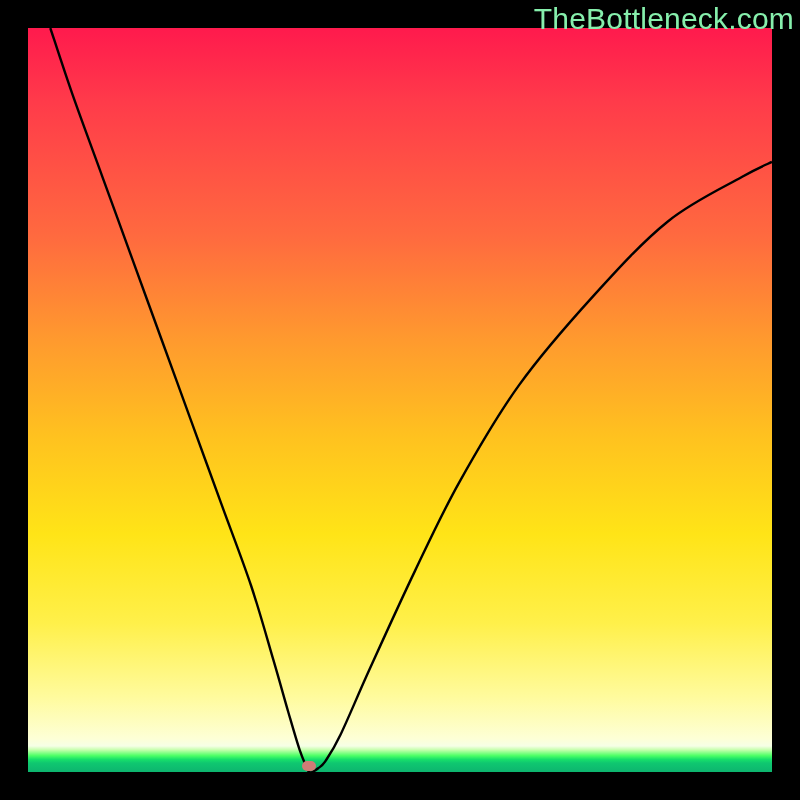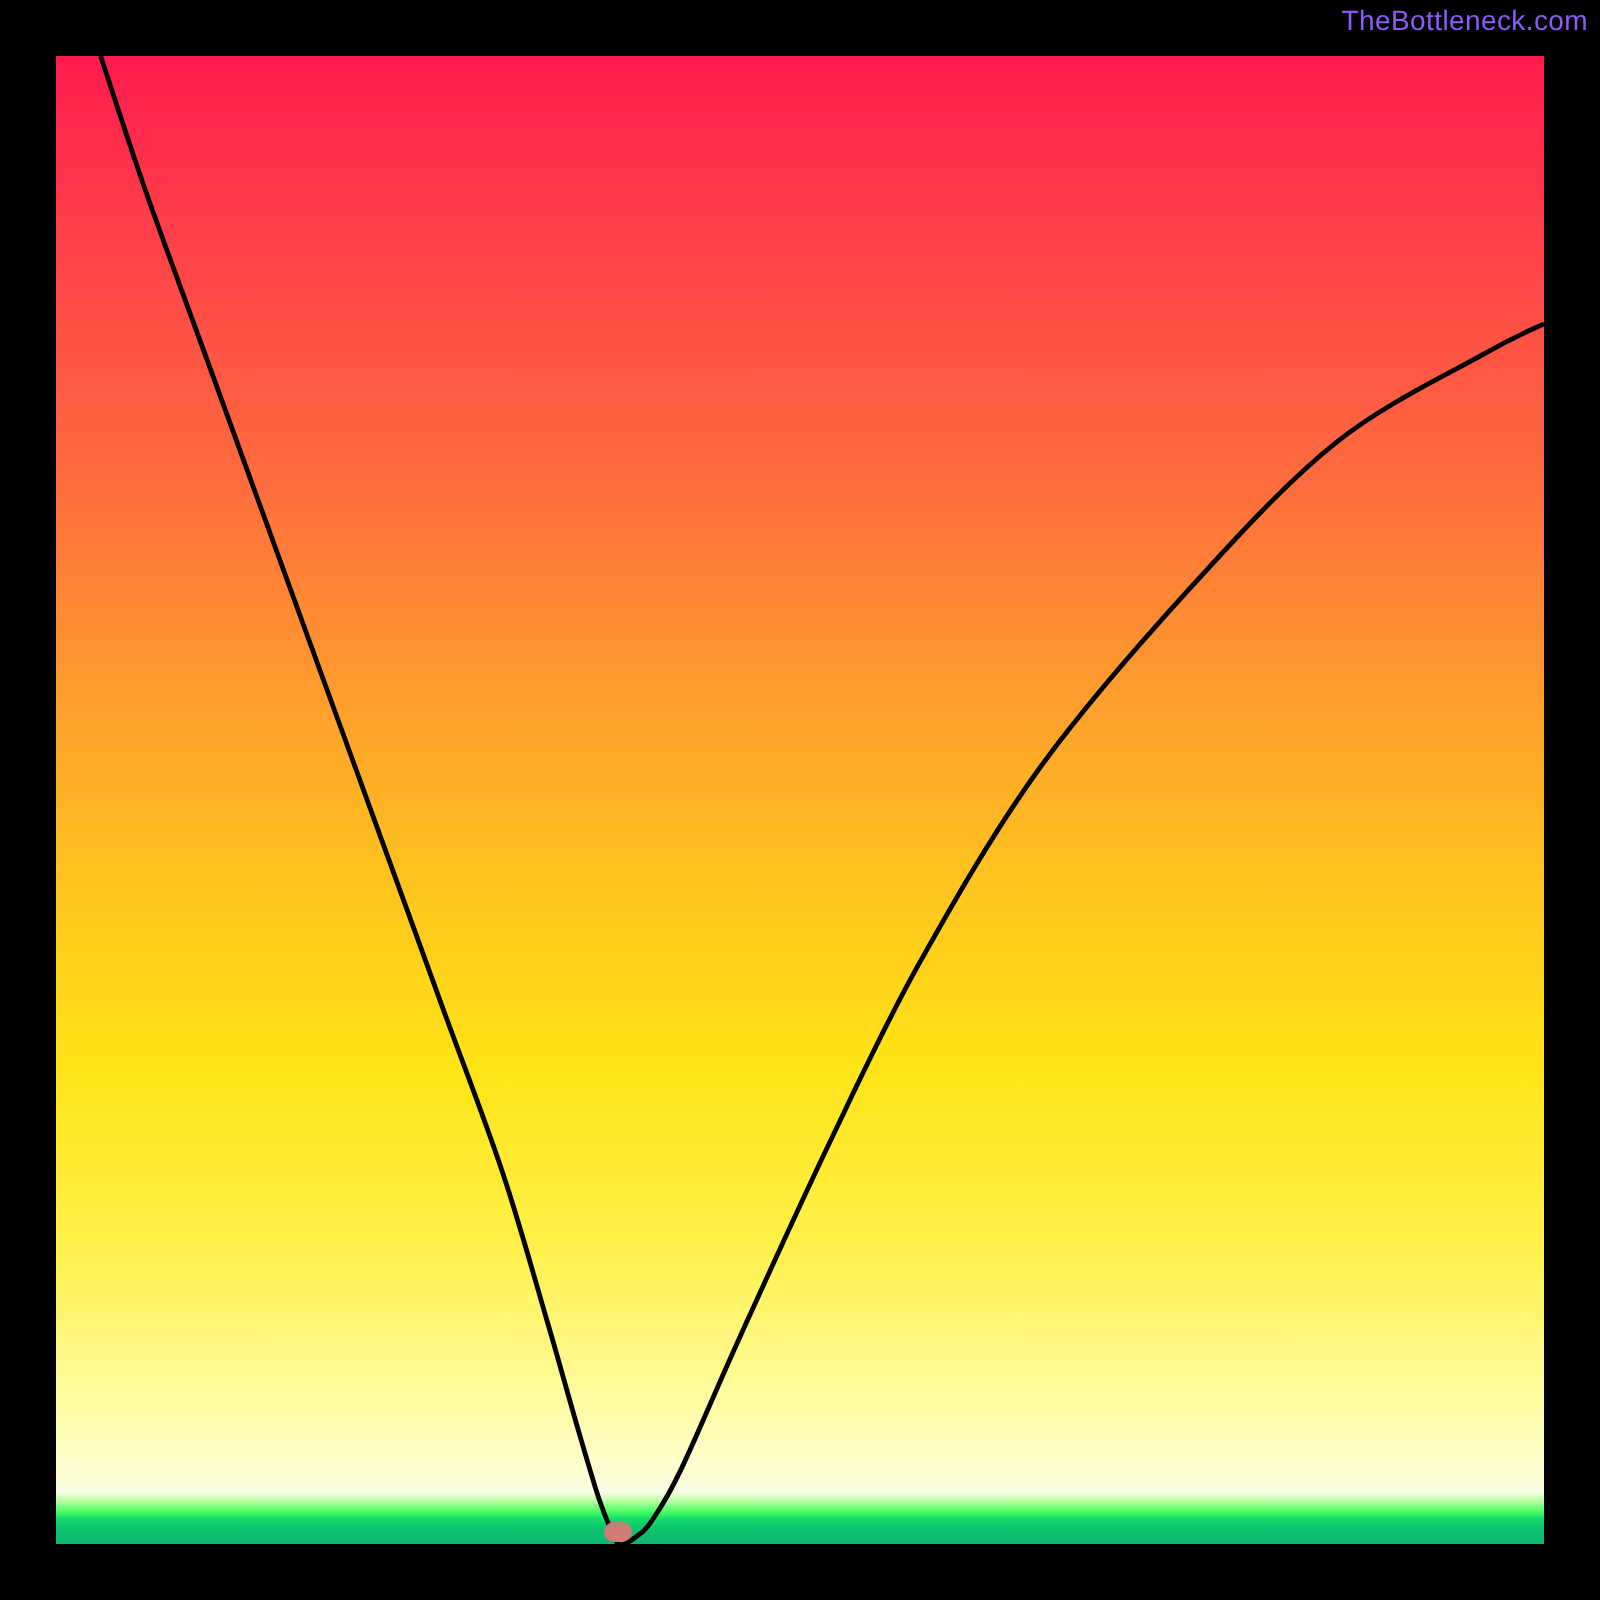--- a/index.html
+++ b/index.html
@@ -57,22 +57,22 @@
     width: 14px;
     height: 10px;
     border-radius: 5px / 5px;
     background: #cf7c76;
     transform: translate(-50%, -50%);
   }
   .watermark {
     position: absolute;
     top: 2px;
     right: 6px;
-    color: #8b5cf6;
-    font-size: 14px;
+    color: #86efac;
+    font-size: 30px;
     font-weight: 500;
     letter-spacing: 0.2px;
     user-select: none;
   }
 </style>
 </head>
 <body>
 
 <div class="frame">
   <div class="plot">

